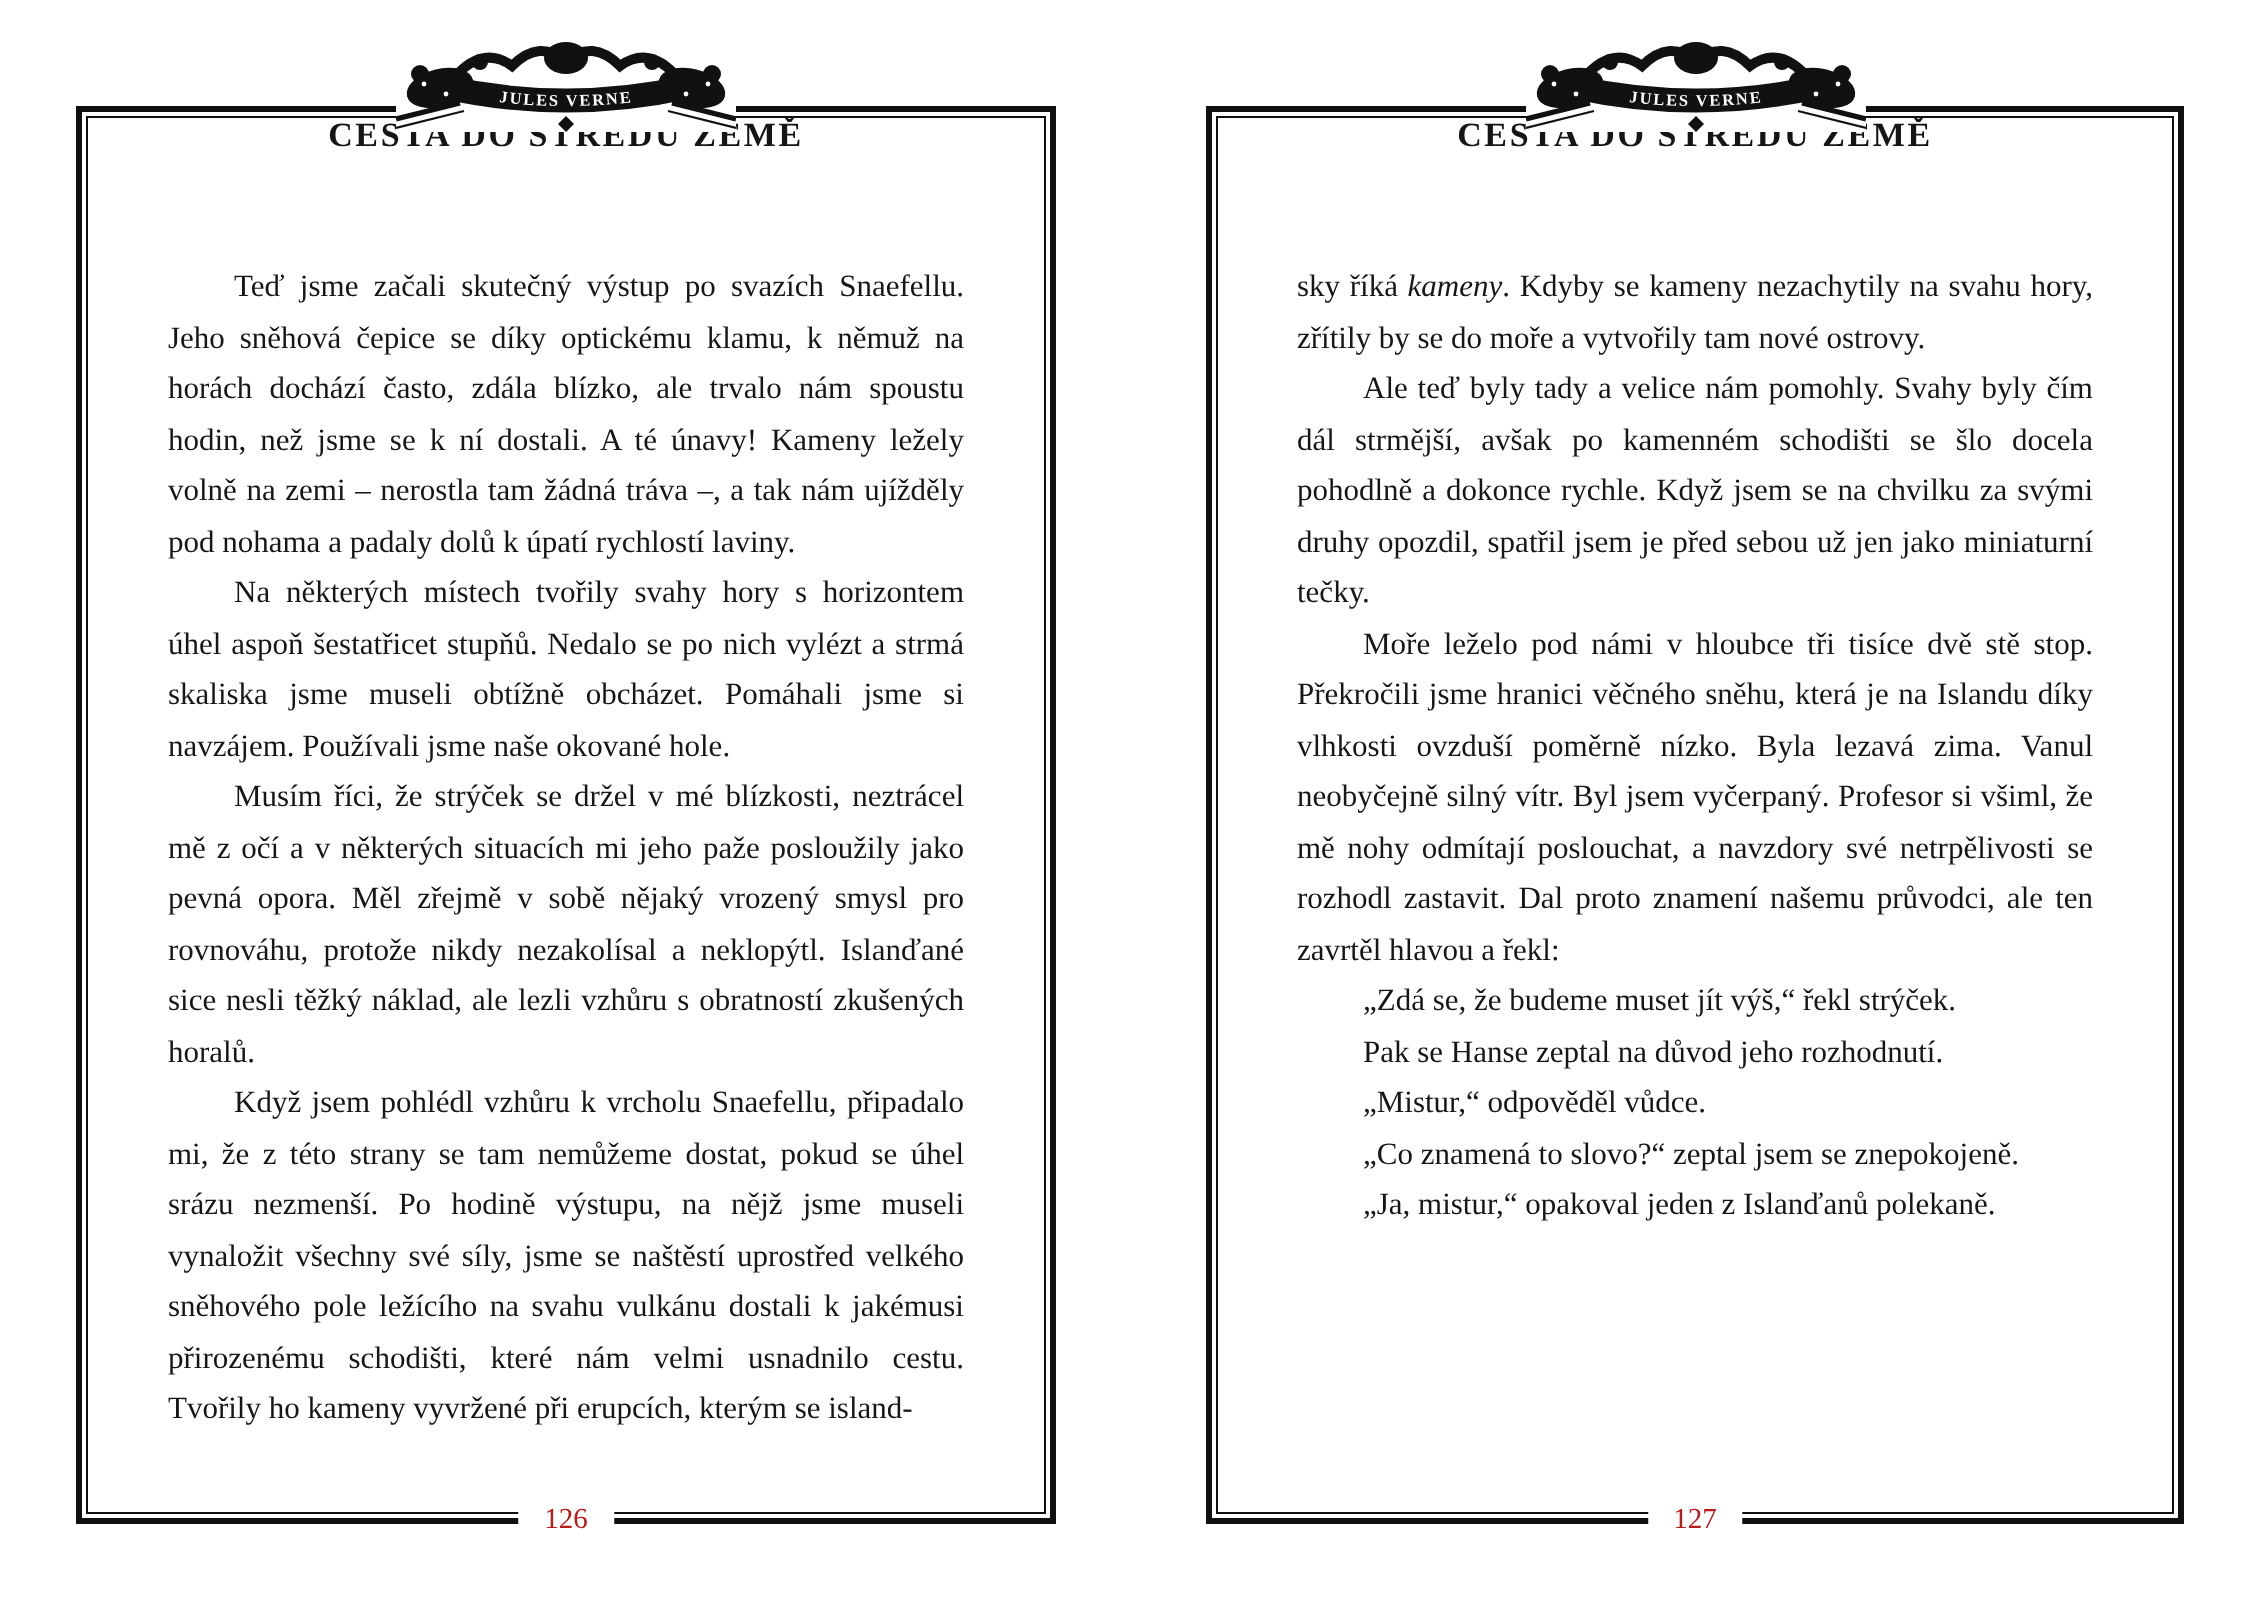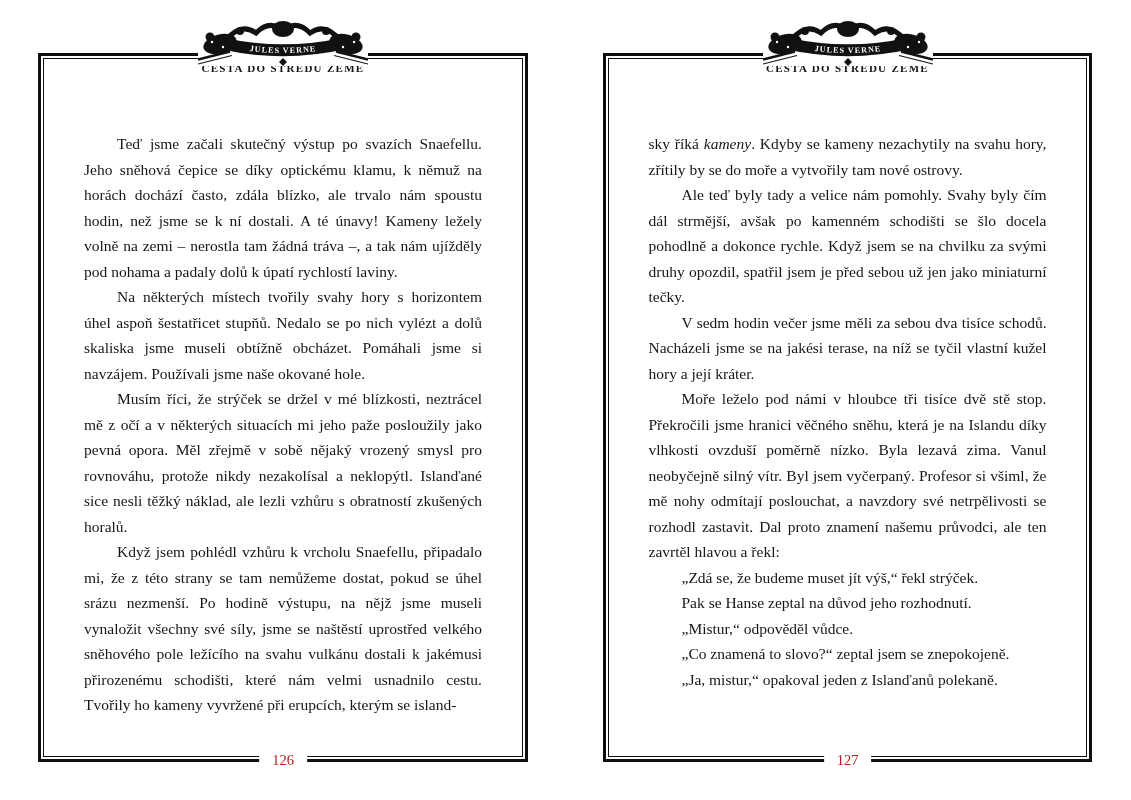--- a/index.html
+++ b/index.html
@@ -18,21 +18,21 @@
   .page-inner{
     position:absolute;inset:2px;border:1px solid #0f0f0f;
   }
   .ornament{
     position:absolute;top:-38px;left:50%;transform:translateX(-50%);
     width:170px;height:48px;background:#ffffff;z-index:2;
   }
   .ornament svg{display:block;width:170px;height:48px;}
   .page-title{
     position:absolute;top:1px;left:0;right:0;text-align:center;
-    font-weight:bold;font-size:11px;line-height:16px;letter-spacing:1.3px;
+    font-weight:bold;font-size:17px;line-height:16px;letter-spacing:1.3px;
     color:#151515;
   }
   .page-text{
     position:absolute;top:72px;left:50%;transform:translateX(-50%);
     width:398px;text-align:justify;
     font-size:15.5px;line-height:25.5px;color:#161616;
   }
   .page-text p{margin:0;padding:0;}
   .page-text p.indent{text-indent:33px;}
   .page-text em{font-style:italic;}
@@ -45,21 +45,21 @@
 </head>
 <body>
 
 <div class="spread">
 
   <div class="page left">
     <div class="page-inner">
       <div class="page-title">CESTA DO STŘEDU ZEMĚ</div>
       <div class="page-text" id="left-page-paragraphs">
           <p class="para indent"><span>Teď jsme začali skutečný výstup po svazích Snaefellu. Jeho sněhová čepice se díky optickému klamu, k němuž na horách dochází často, zdála blízko, ale trvalo nám spoustu hodin, než jsme se k ní dostali. A té únavy! Kameny ležely volně na zemi – nerostla tam žádná tráva –, a tak nám ujížděly pod nohama a padaly dolů k úpatí rychlostí laviny.</span></p>
-          <p class="para indent"><span>Na některých místech tvořily svahy hory s horizontem úhel aspoň šestatřicet stupňů. Nedalo se po nich vylézt a dolů skaliska jsme museli obtížně obcházet. Pomáhali jsme si navzájem. Používali jsme naše okované hole.</span></p>
+          <p class="para indent"><span>Na některých místech tvořily svahy hory s horizontem úhel aspoň šestatřicet stupňů. Nedalo se po nich vylézt a strmá skaliska jsme museli obtížně obcházet. Pomáhali jsme si navzájem. Používali jsme naše okované hole.</span></p>
           <p class="para indent"><span>Musím říci, že strýček se držel v mé blízkosti, neztrácel mě z očí a v některých situacích mi jeho paže posloužily jako pevná opora. Měl zřejmě v sobě nějaký vrozený smysl pro rovnováhu, protože nikdy nezakolísal a neklopýtl. Islanďané sice nesli těžký náklad, ale lezli vzhůru s obratností zkušených horalů.</span></p>
           <p class="para indent"><span>Když jsem pohlédl vzhůru k vrcholu Snaefellu, připadalo mi, že z této strany se tam nemůžeme dostat, pokud se úhel srázu nezmenší. Po hodině výstupu, na nějž jsme museli vynaložit všechny své síly, jsme se naštěstí uprostřed velkého sněhového pole ležícího na svahu vulkánu dostali k jakémusi přirozenému schodišti, které nám velmi usnadnilo cestu. Tvořily ho kameny vyvržené při erupcích, kterým se island-</span></p>
         </div>
     </div>
     <div class="ornament">
       <svg viewBox="0 0 170 48" aria-hidden="true">
         <path d="M0,41.5 L32,33.5" stroke="#111" stroke-width="2.6" fill="none"></path>
         <path d="M0,46 L34,37.5" stroke="#111" stroke-width="1.1" fill="none"></path>
         <path d="M170,41.5 L138,33.5" stroke="#111" stroke-width="2.6" fill="none"></path>
         <path d="M170,46 L136,37.5" stroke="#111" stroke-width="1.1" fill="none"></path>
@@ -85,21 +85,20 @@
     </div>
     <div class="page-number">126</div>
   </div>
 
   <div class="page right">
     <div class="page-inner">
       <div class="page-title">CESTA DO STŘEDU ZEMĚ</div>
       <div class="page-text" id="right-page-paragraphs">
           <p class="para"><span>sky říká </span><em>kameny</em><span>. Kdyby se kameny nezachytily na svahu hory, zřítily by se do moře a vytvořily tam nové ostrovy.</span></p>
           <p class="para indent"><span>Ale teď byly tady a velice nám pomohly. Svahy byly čím dál strmější, avšak po kamenném schodišti se šlo docela pohodlně a dokonce rychle. Když jsem se na chvilku za svými druhy opozdil, spatřil jsem je před sebou už jen jako miniaturní tečky.</span></p>
-          <p class="para indent"><span>V sedm hodin večer jsme měli za sebou dva tisíce schodů. Nacházeli jsme se na jakési terase, na níž se tyčil vlastní kužel hory a její kráter.</span></p>
           <p class="para indent"><span>Moře leželo pod námi v hloubce tři tisíce dvě stě stop. Překročili jsme hranici věčného sněhu, která je na Islandu díky vlhkosti ovzduší poměrně nízko. Byla lezavá zima. Vanul neobyčejně silný vítr. Byl jsem vyčerpaný. Profesor si všiml, že mě nohy odmítají poslouchat, a navzdory své netrpělivosti se rozhodl zastavit. Dal proto znamení našemu průvodci, ale ten zavrtěl hlavou a řekl:</span></p>
           <p class="para indent"><span>„Zdá se, že budeme muset jít výš,“ řekl strýček.</span></p>
           <p class="para indent"><span>Pak se Hanse zeptal na důvod jeho rozhodnutí.</span></p>
           <p class="para indent"><span>„Mistur,“ odpověděl vůdce.</span></p>
           <p class="para indent"><span>„Co znamená to slovo?“ zeptal jsem se znepokojeně.</span></p>
           <p class="para indent"><span>„Ja, mistur,“ opakoval jeden z Islanďanů polekaně.</span></p>
         </div>
     </div>
     <div class="ornament">
       <svg viewBox="0 0 170 48" aria-hidden="true">

